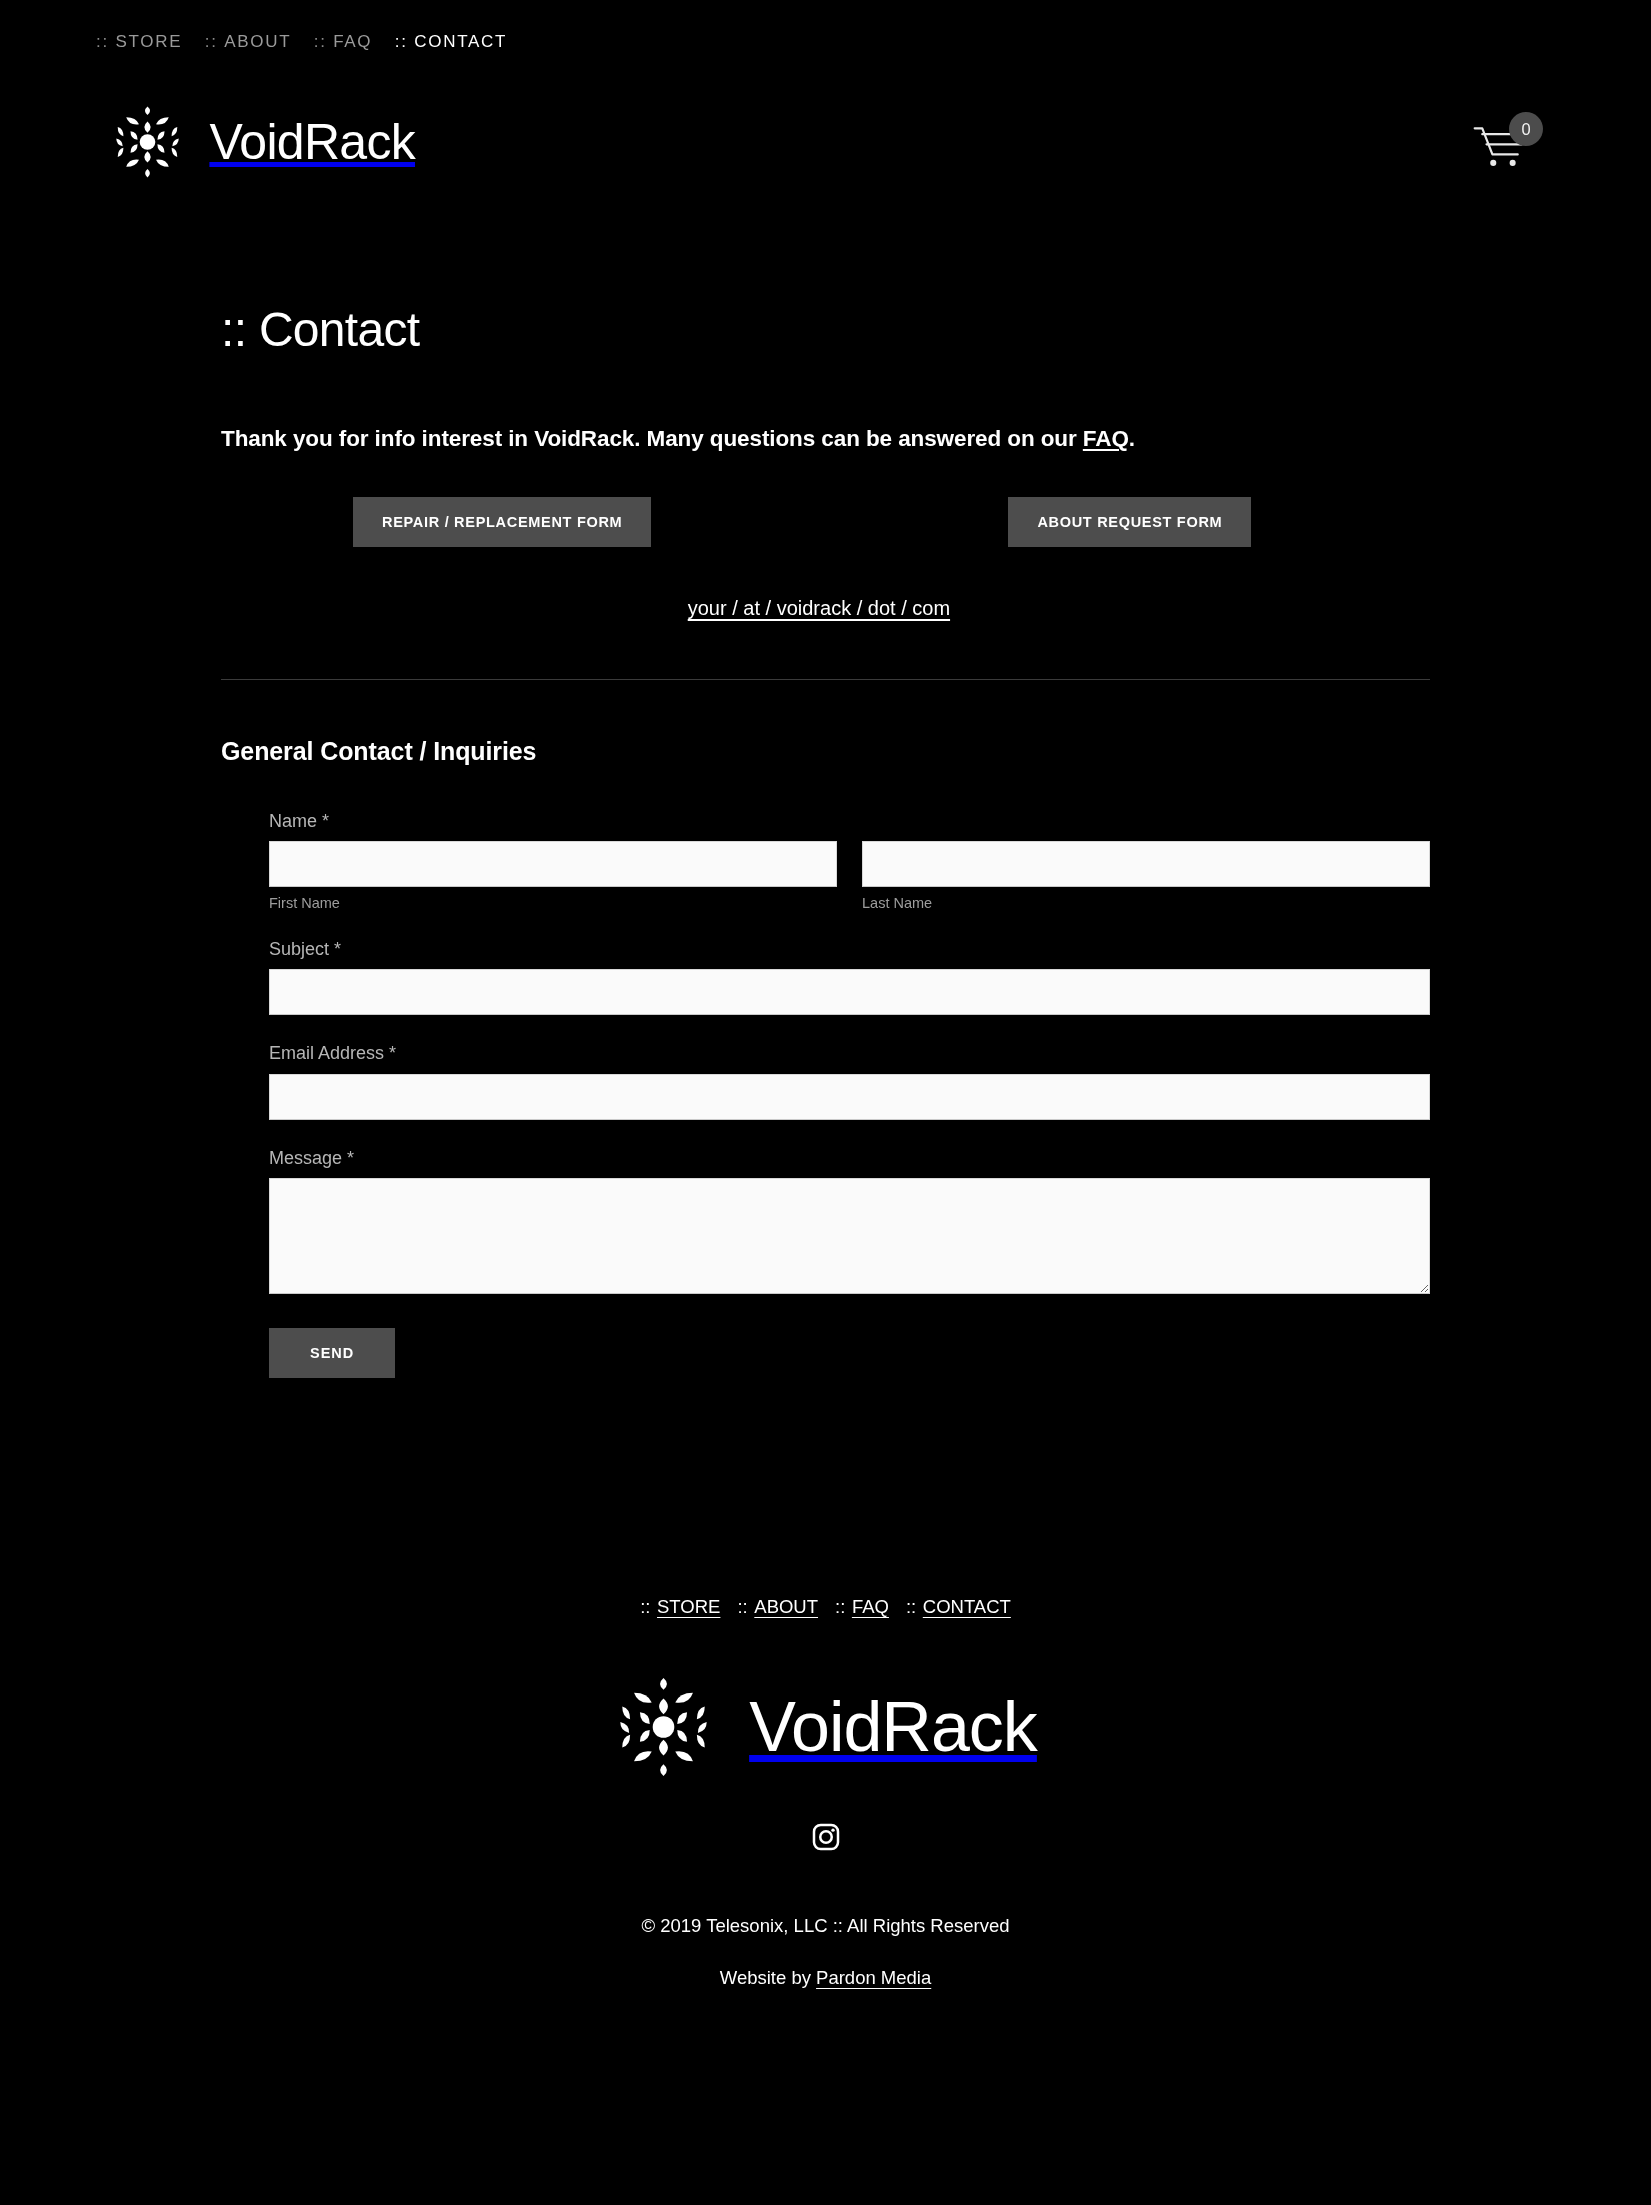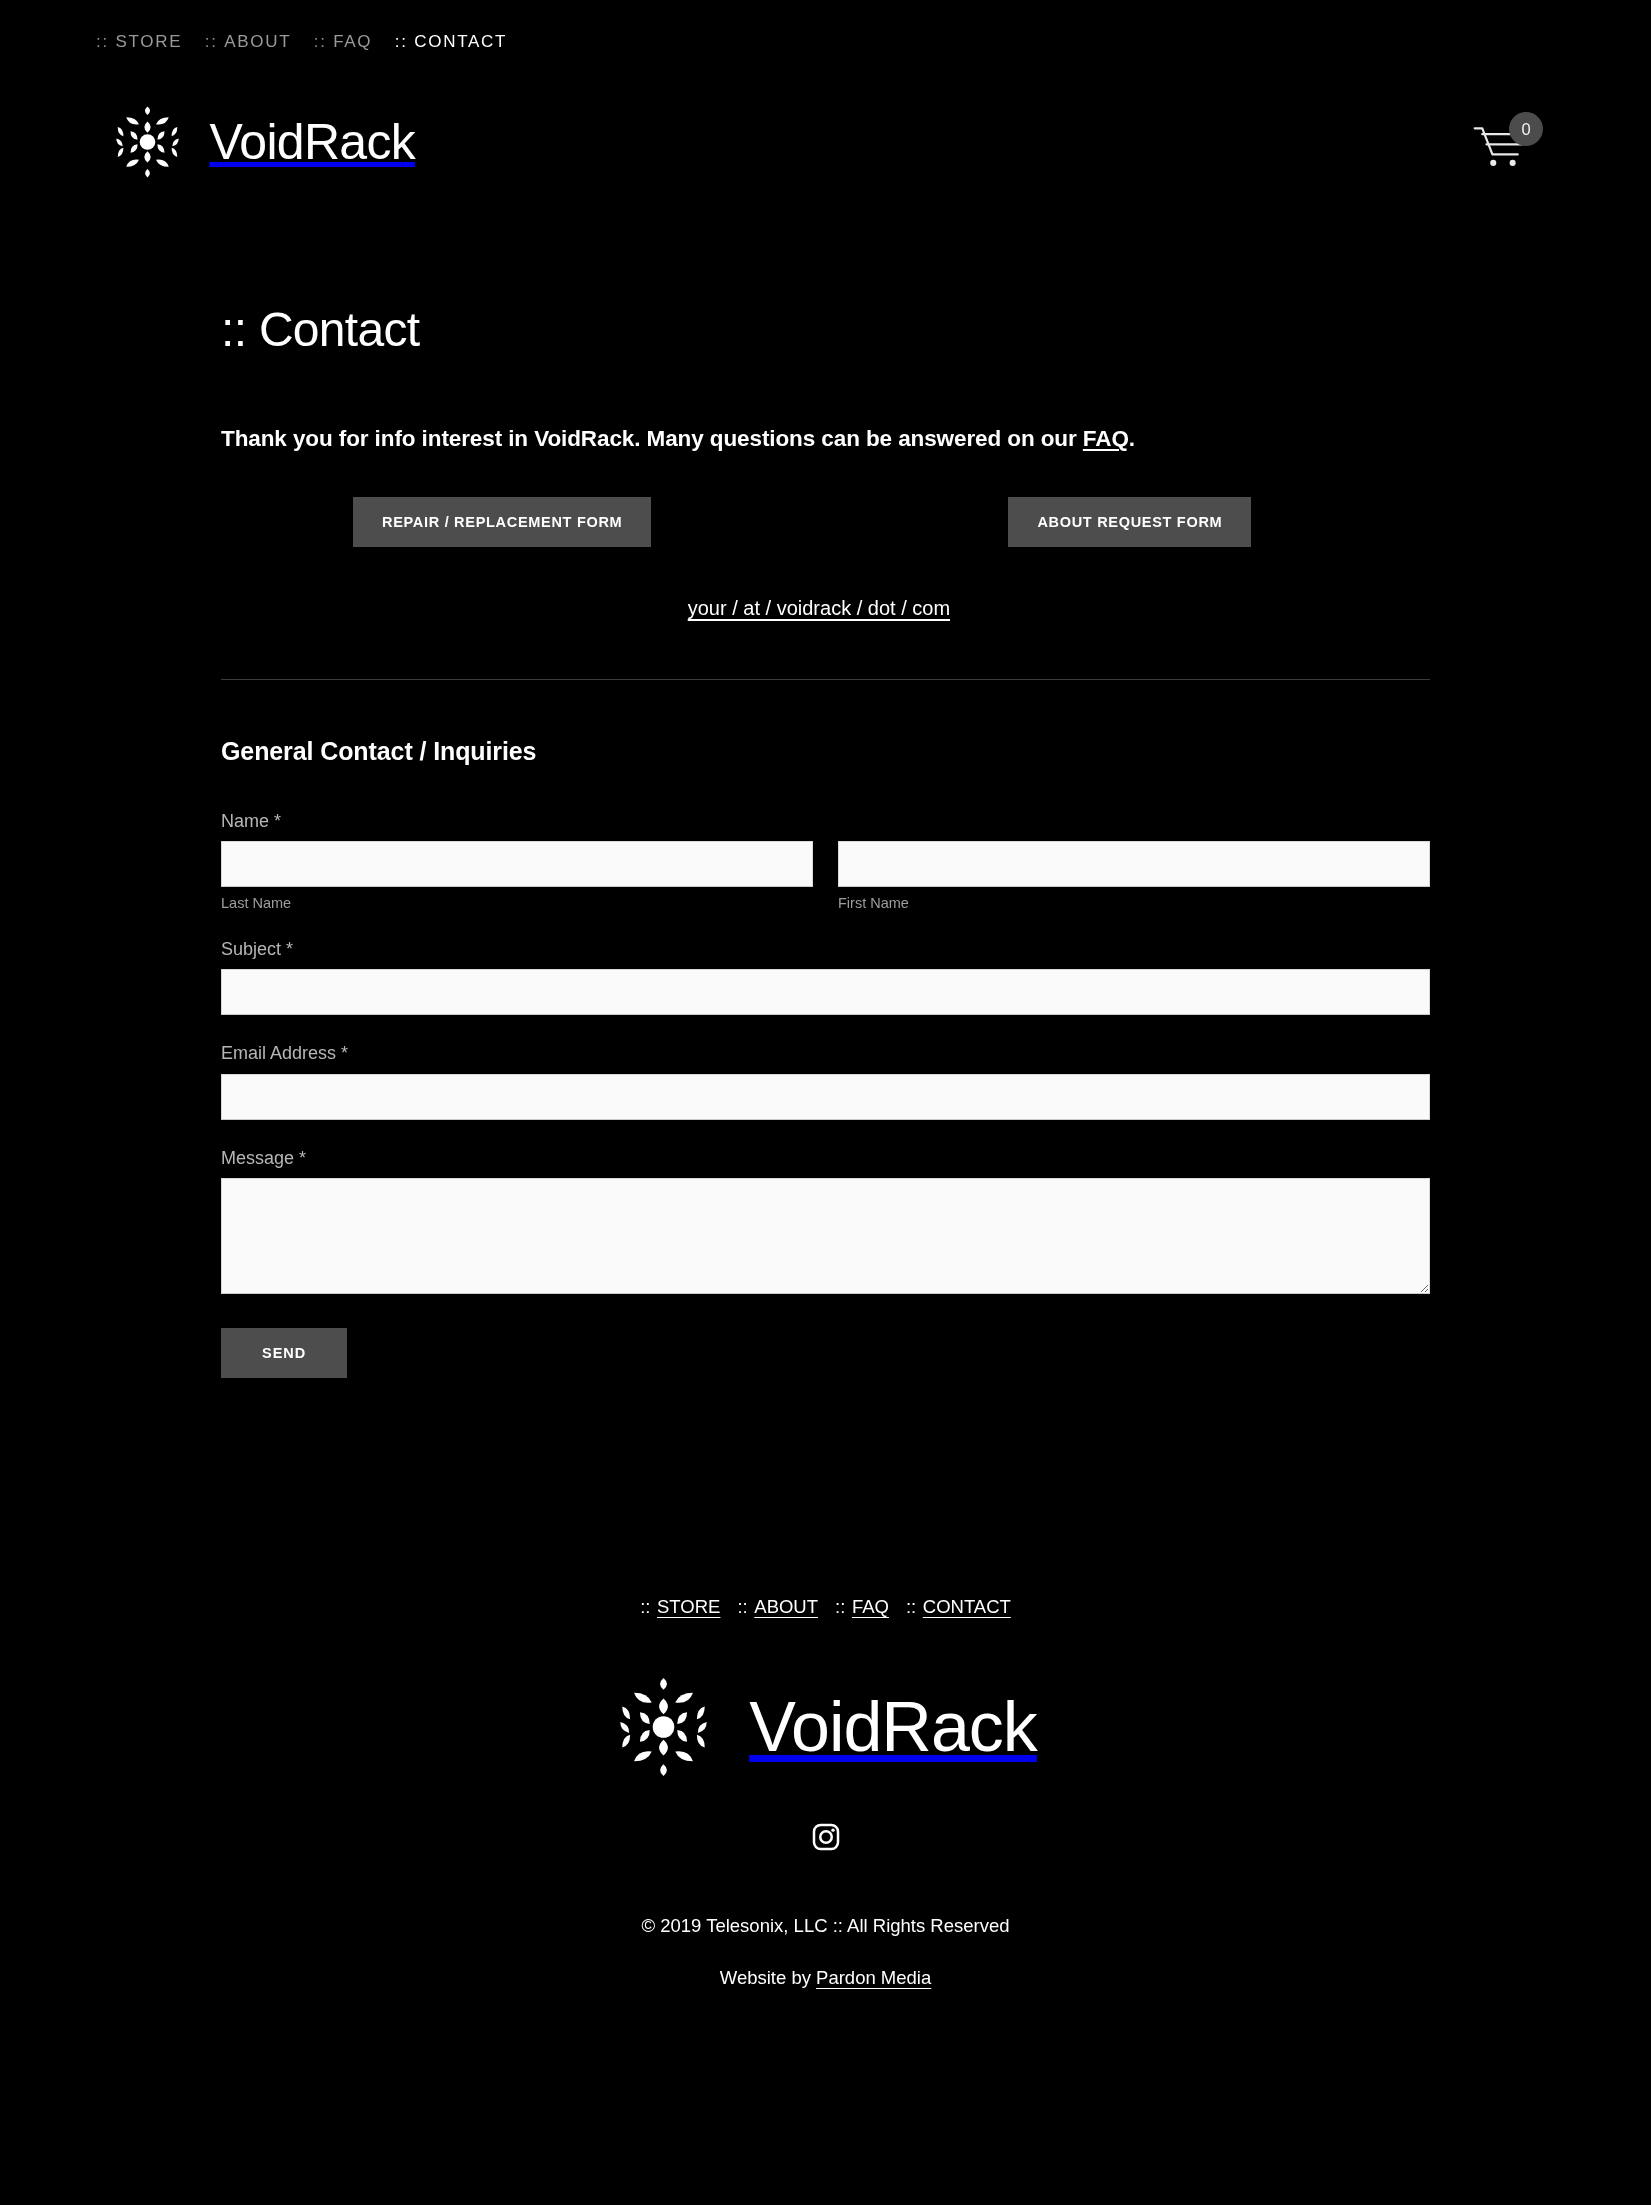--- a/index.html
+++ b/index.html
@@ -118,21 +118,21 @@
 
   .form-heading {
     font-size: 25px;
     font-weight: bold;
     color: #ffffff;
     margin-top: 57px;
     letter-spacing: -0.1px;
   }
 
   
-  .form { margin-top: 45px; }
+  .form { margin-top: 45px; margin-left: 48px; }
   .field-label {
     font-size: 18px;
     color: #b6b6b6;
     display: block;
     margin-bottom: 9.2px;
     font-weight: 300;
   }
   .sub-label {
     font-size: 14.5px;
     color: #9d9d9d;
@@ -323,25 +323,25 @@
 
   <h2 class="form-heading">General Contact / Inquiries</h2>
 
   <form class="form">
 
     <div>
       <label class="field-label">Name *</label>
       <div class="name-row">
         <div class="name-col">
           <input class="text-input" type="text" placeholder="" style="">
-          <span class="sub-label">Last Name</span>
+          <span class="sub-label">First Name</span>
         </div>
         <div class="name-col">
           <input class="text-input" type="text" placeholder="" style="">
-          <span class="sub-label">First Name</span>
+          <span class="sub-label">Last Name</span>
         </div>
       </div>
     </div>
 
     <div class="field-block">
       <label class="field-label">Subject *</label>
       <input class="text-input" type="text" placeholder="" style="">
     </div>
 
     <div class="field-block">

